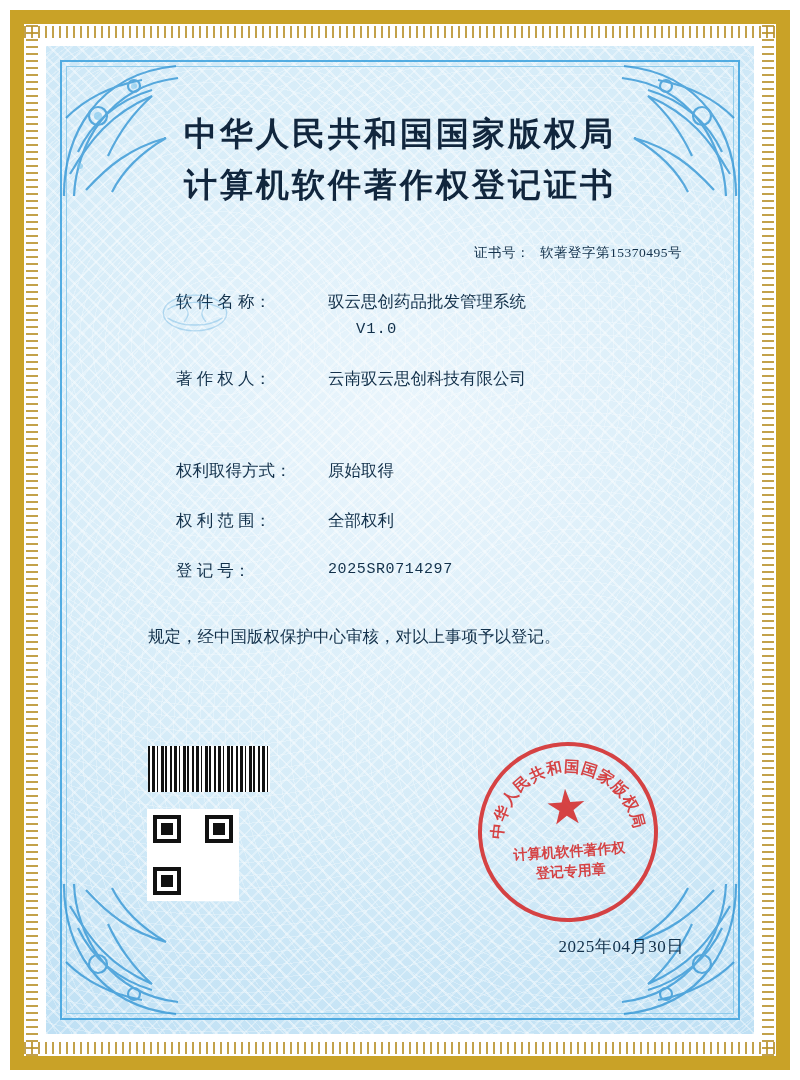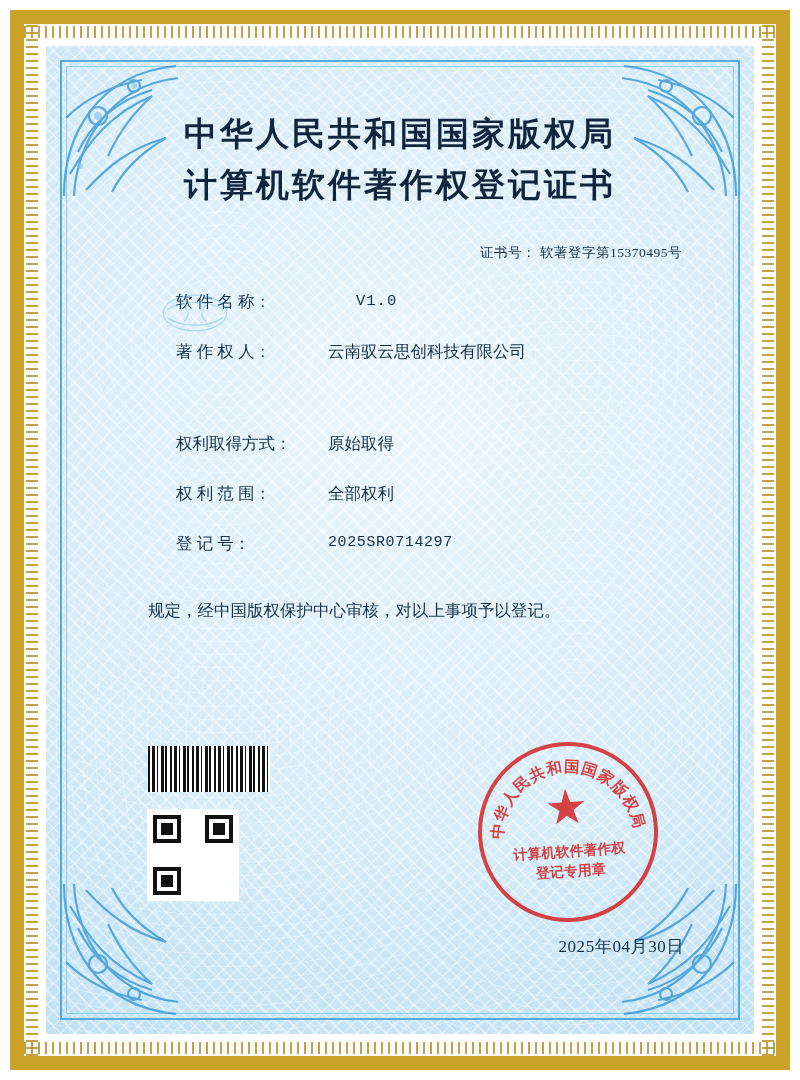--- a/index.html
+++ b/index.html
@@ -152,21 +152,21 @@
   }
 
   .cert-no {
     margin-top: 34px;
     text-align: right;
     padding-right: 14px;
     font-size: 13.5px;
     color: #12304a;
     letter-spacing: .5px;
   }
-  .cert-no .label { margin-right: 4px; }
+  .cert-no .label { margin-right: 10px; }
 
   .field-list {
     margin-top: 26px;
     padding-left: 44px;
   }
   .field-row {
     display: flex;
     align-items: flex-start;
     margin-bottom: 22px;
     font-size: 16.5px;
@@ -408,20 +408,21 @@
           <path d="M20 52 C40 66 80 66 100 52"></path>
           <path d="M44 34 C52 44 52 48 44 58"></path>
           <path d="M76 34 C68 44 68 48 76 58"></path>
         </g>
       </svg>
 
       <div class="field-list">
         <div class="field-row">
           <div class="field-label">软 件 名 称：</div>
           <div class="field-value">
+            <span>驭云思创药品批发管理系统</span>
             <span class="v-sub">V1.0</span>
           </div>
         </div>
 
         <div class="field-row">
           <div class="field-label">著 作 权 人：</div>
           <div class="field-value">云南驭云思创科技有限公司</div>
         </div>
 
         <div class="gap-block"></div>

